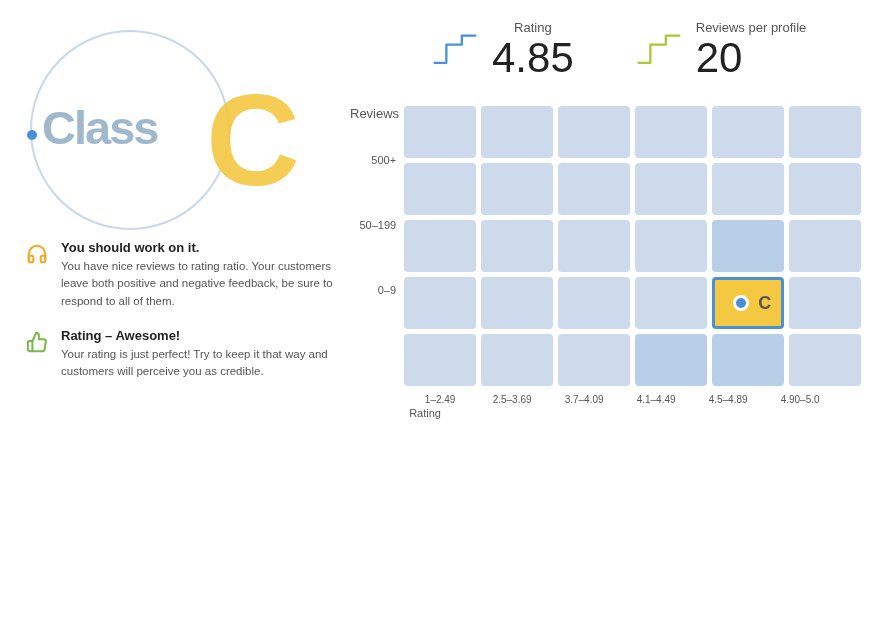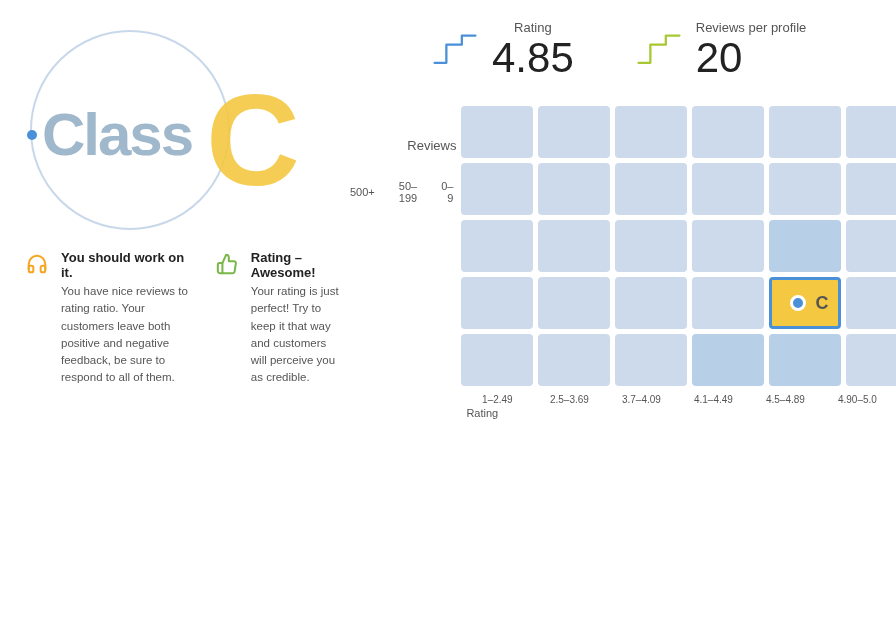--- a/index.html
+++ b/index.html
@@ -55,41 +55,41 @@
       border-radius: 50%;
       background: #4a90d9;
       left: 7px;
       top: 110px;
     }
 
     .class-text {
       position: absolute;
       left: 22px;
       top: 80px;
-      font-size: 60px;
+      font-size: 47px;
       font-weight: bold;
       color: #a0b8cc;
       letter-spacing: -2px;
     }
 
     .letter-c-yellow {
       position: absolute;
       right: 20px;
       top: 55px;
       font-size: 130px;
       font-weight: bold;
       color: #f5c842;
       line-height: 1;
       opacity: 0.9;
     }
 
     .feedback-items {
-      margin-top: 10px;
-      display: flex;
-      flex-direction: row;
+      margin-top: 0;
+      display: flex;
+      flex-direction: column;
       gap: 18px;
       padding-left: 5px;
     }
 
     .feedback-item {
       display: flex;
       gap: 12px;
       align-items: flex-start;
     }
 
@@ -168,25 +168,25 @@
 
     .stat-value {
       font-size: 42px;
       font-weight: normal;
       color: #222;
       line-height: 1.1;
     }
 
     .grid-y-labels {
       display: flex;
-      flex-direction: row;
+      flex-direction: column;
       justify-content: flex-start;
       padding-bottom: 30px;
       padding-top: 5px;
-      gap: 16px;
+      gap: 8px;
     }
 
     .y-label {
       font-size: 11px;
       color: #555;
       text-align: right;
       padding-right: 8px;
       height: 57px;
       display: flex;
       align-items: center;
@@ -346,21 +346,21 @@
         <div class="stat-content">
           <span class="stat-label">Reviews per profile</span>
           <span class="stat-value">20</span>
         </div>
       </div>
     </div>
 
     <div style="display:flex;">
 
       <div style="display:flex; flex-direction:column; align-items:flex-end; justify-content:flex-start; padding-top:0;">
-        <span style="font-size:13px;color:#555;writing-mode:horizontal-tb;margin-bottom:5px;padding-right:5px;margin-top:32px;">Reviews</span>
+        <span style="font-size:13px;color:#555;writing-mode:horizontal-tb;margin-bottom:5px;padding-right:5px;">Reviews</span>
 
         <div class="grid-y-labels">
           <div class="y-label">500+</div>
           <div class="y-label">50–199</div>
           <div class="y-label">0–9</div>
         </div>
       </div>
 
       <div class="grid-content">
         <div class="grid-rows">

